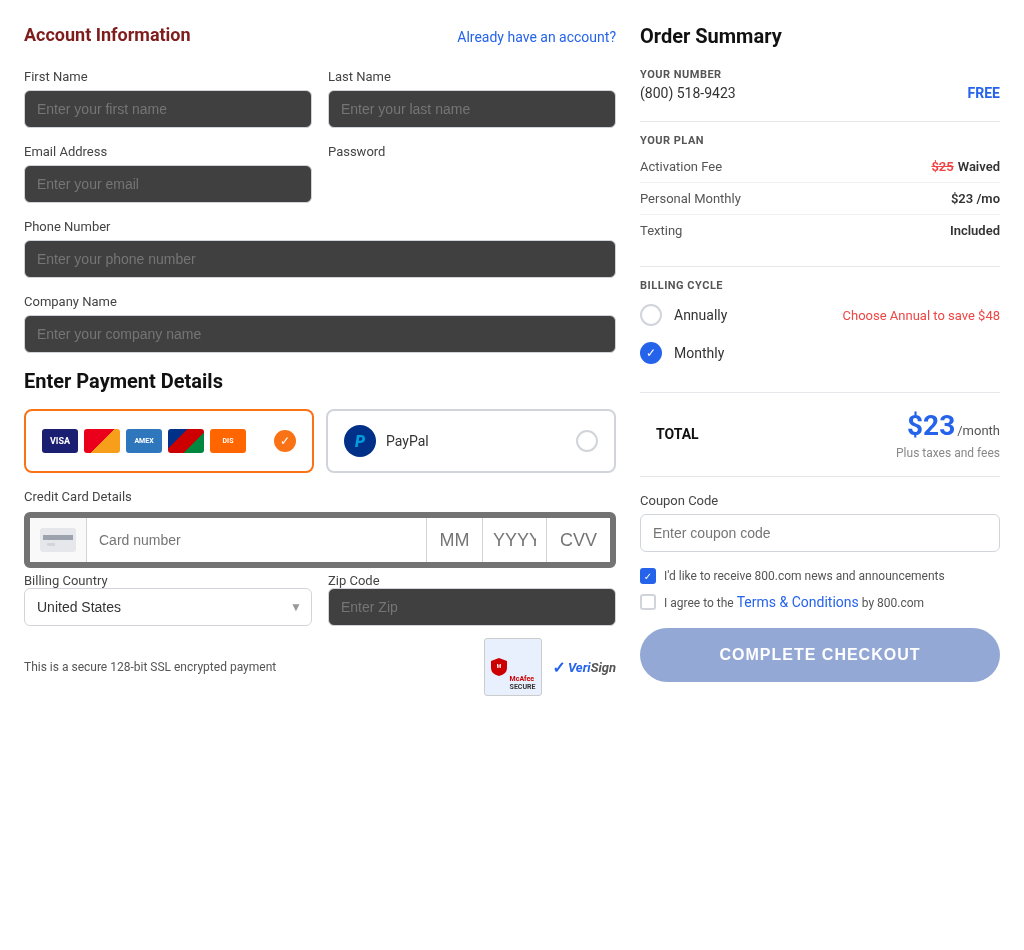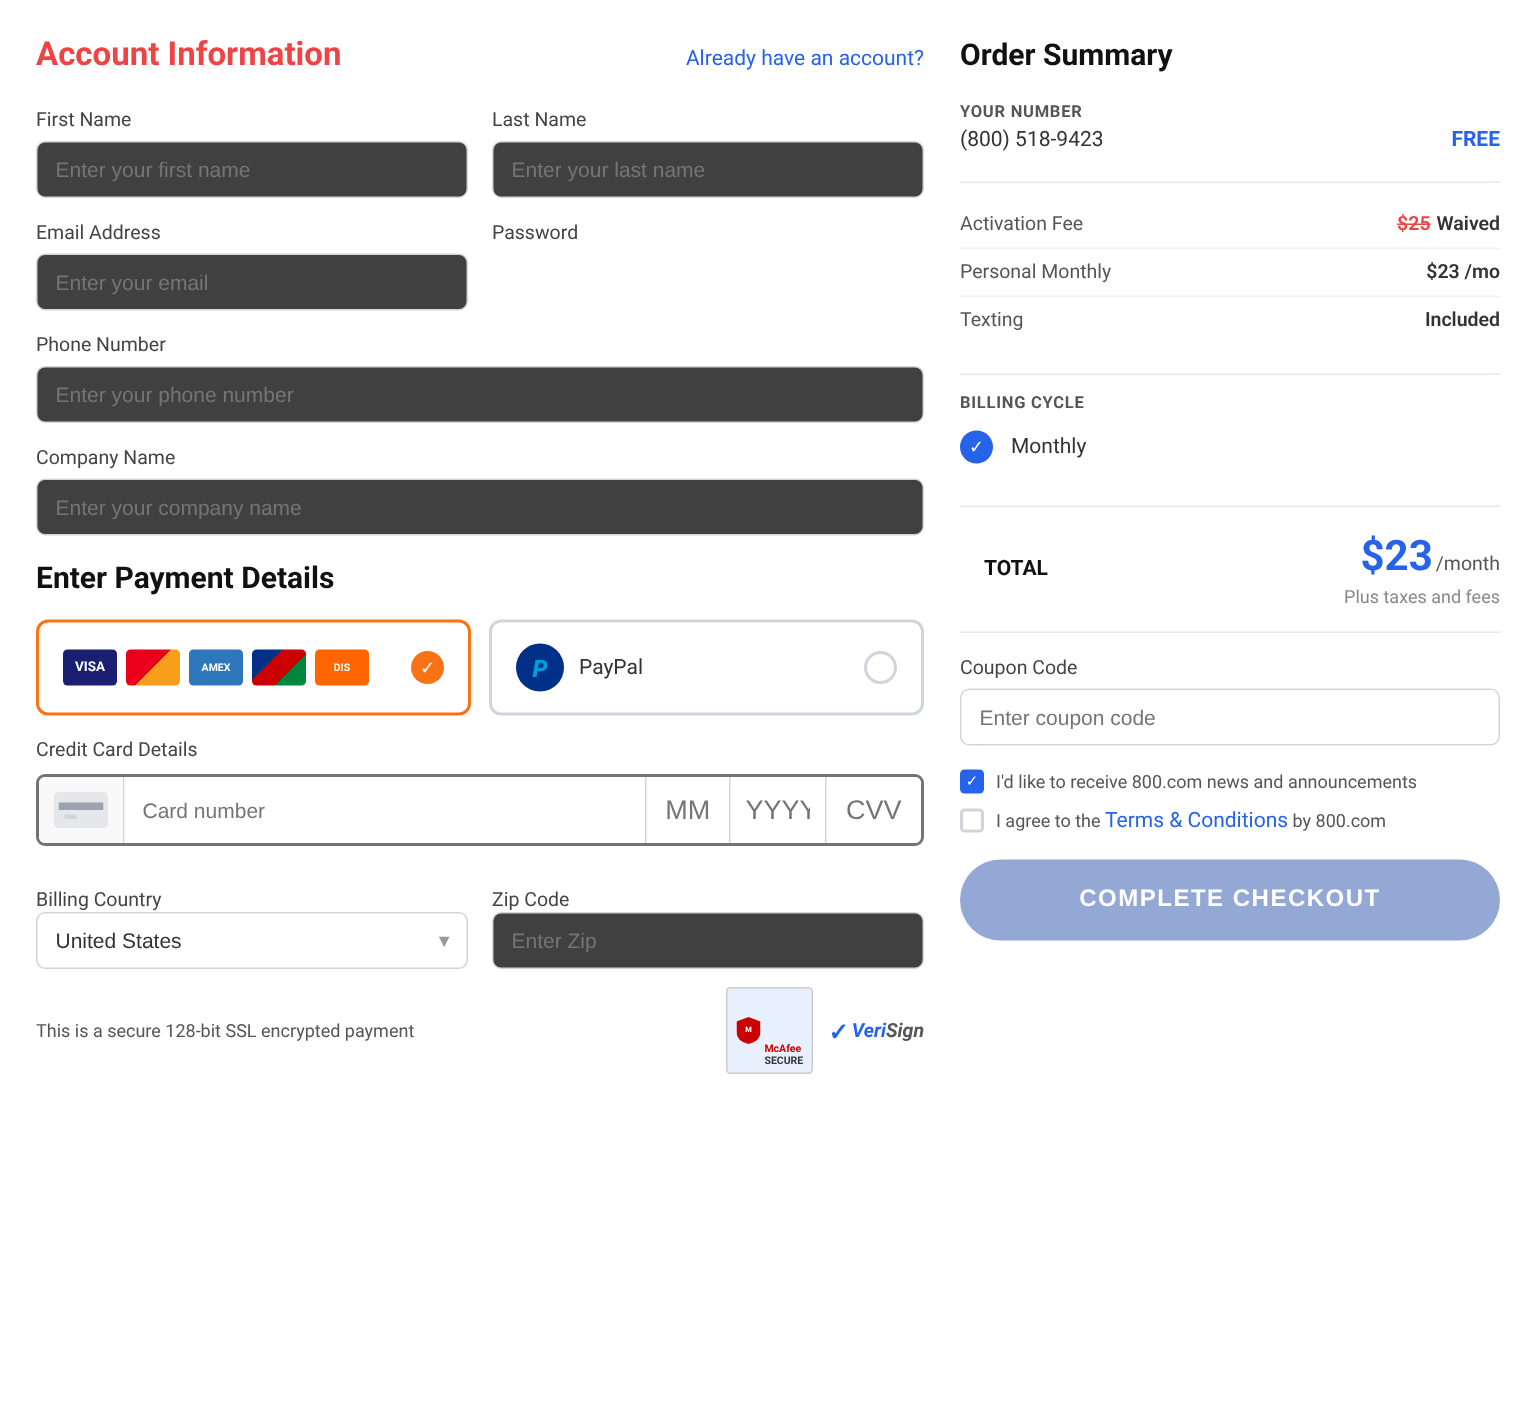--- a/index.html
+++ b/index.html
@@ -15,23 +15,23 @@
       padding: 24px;
       max-width: 1024px;
       margin: 0 auto;
     }
     
     .left-col {
       flex: 1;
       min-width: 0;
     }
     .section-title {
-      font-size: 22px;
-      font-weight: 700;
-      color: #ef4444;
+      font-size: 18px;
+      font-weight: 700;
+      color: #7f1d1d;
       margin-bottom: 4px;
     }
     .account-header {
       display: flex;
       justify-content: space-between;
       align-items: center;
       margin-bottom: 20px;
     }
     .link-blue {
       color: #2563eb;
@@ -164,24 +164,24 @@
       font-size: 16px;
       font-style: italic;
     }
     .cc-details-label {
       font-size: 13px;
       color: #444;
       margin-bottom: 8px;
     }
     .cc-input-row {
       display: flex;
-      border: 2px solid #737373;
+      border: 6px solid #737373;
       border-radius: 6px;
       overflow: hidden;
-      margin-bottom: 28px;
+      margin-bottom: 4px;
     }
     .cc-card-icon {
       padding: 10px 10px;
       background: #f9f9f9;
       display: flex;
       align-items: center;
       border-right: 1px solid #d1d5db;
     }
     .cc-card-icon-img {
       width: 36px;
@@ -629,20 +629,21 @@
       <div class="number-row">
         <span class="phone-number-text">(800) 518-9423</span>
         <span class="free-badge">FREE</span>
       </div>
     </div>
 
     <div class="divider"></div>
 
     
     <div class="order-section">
+      <div class="order-section-label">YOUR PLAN</div>
       <div class="order-row">
         <span class="order-row-label">Activation Fee</span>
         <span class="order-row-value">
           <span class="strike-price">$25</span><span class="waived-text">Waived</span>
         </span>
       </div>
       <div class="order-row">
         <span class="order-row-label">Personal Monthly</span>
         <span class="order-row-value">$23 /mo</span>
       </div>
@@ -650,20 +651,25 @@
         <span class="order-row-label">Texting</span>
         <span class="order-row-value">Included</span>
       </div>
     </div>
 
     <div class="divider"></div>
 
     
     <div class="billing-cycle-section">
       <div class="order-section-label">BILLING CYCLE</div>
+      <div class="billing-option">
+        <div class="radio-circle-empty"></div>
+        <span class="billing-option-label">Annually</span>
+        <span class="annual-save-text">Choose Annual to save $48</span>
+      </div>
       <div class="billing-option">
         <div class="radio-circle-filled"></div>
         <span class="billing-option-label">Monthly</span>
       </div>
     </div>
 
     
     <div class="total-section">
       <div class="total-row">
         <span class="total-label">TOTAL</span>

